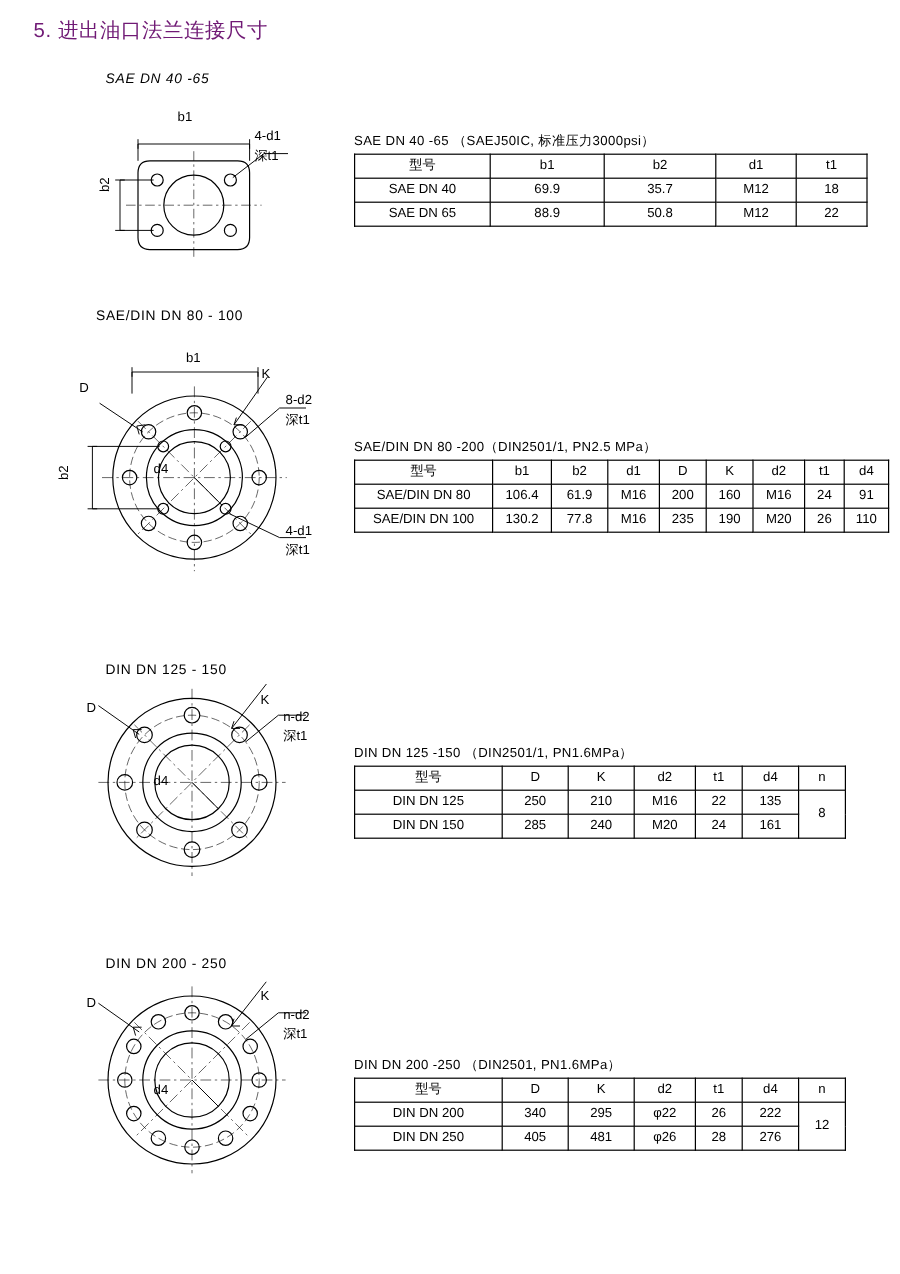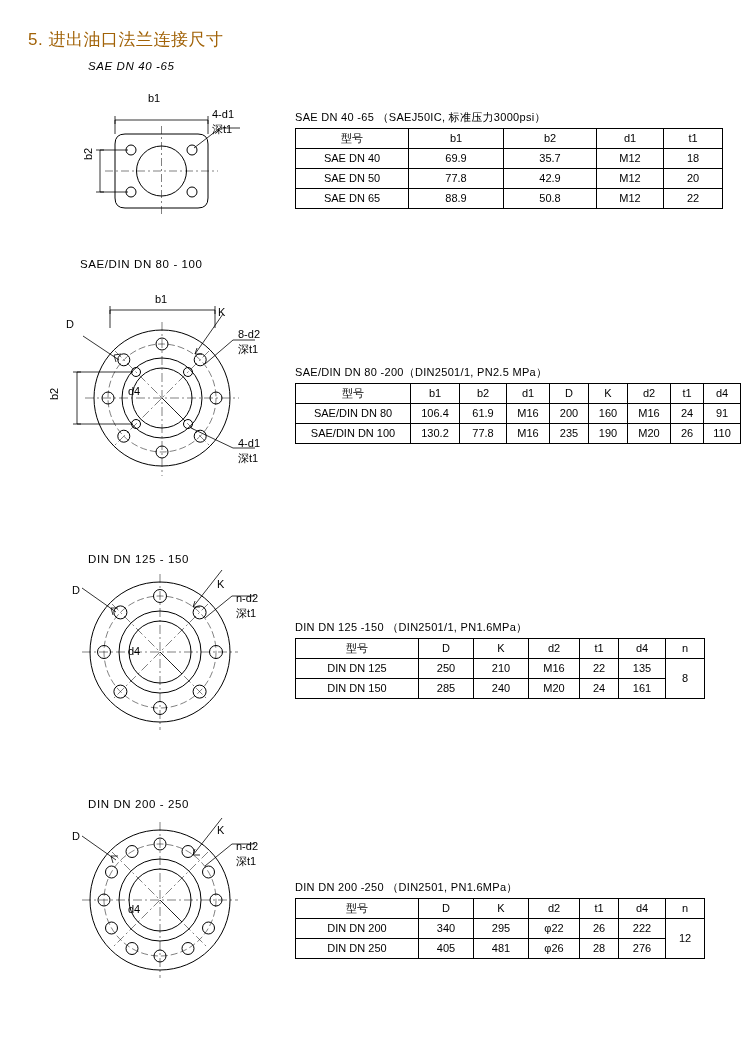--- a/index.html
+++ b/index.html
@@ -11,24 +11,24 @@
     width: 750px;
     height: 1062px;
     position: relative;
     font-family: "Liberation Sans", sans-serif;
     color: #000000;
     overflow: hidden;
   }
   .page-title {
     position: absolute;
     left: 28px;
-    top: 28px;
+    top: 14px;
     font-size: 17px;
     letter-spacing: 0.5px;
-    color: #a16207;
+    color: #701a75;
   }
   .section-label {
     position: absolute;
     font-size: 11.5px;
     letter-spacing: 0.6px;
     font-family: "Liberation Sans", sans-serif;
     white-space: nowrap;
   }
   .fig {
     position: absolute;
@@ -132,27 +132,20 @@
         <th style="width:54px">t1</th>
       </tr>
     </thead>
     <tbody>
       <tr>
         <td>SAE DN 40</td>
         <td>69.9</td>
         <td>35.7</td>
         <td>M12</td>
         <td>18</td>
-      </tr>
-      <tr>
-        <td>SAE DN 50</td>
-        <td>77.8</td>
-        <td>42.9</td>
-        <td>M12</td>
-        <td>20</td>
       </tr>
       <tr>
         <td>SAE DN 65</td>
         <td>88.9</td>
         <td>50.8</td>
         <td>M12</td>
         <td>22</td>
       </tr>
     </tbody>
   </table>

